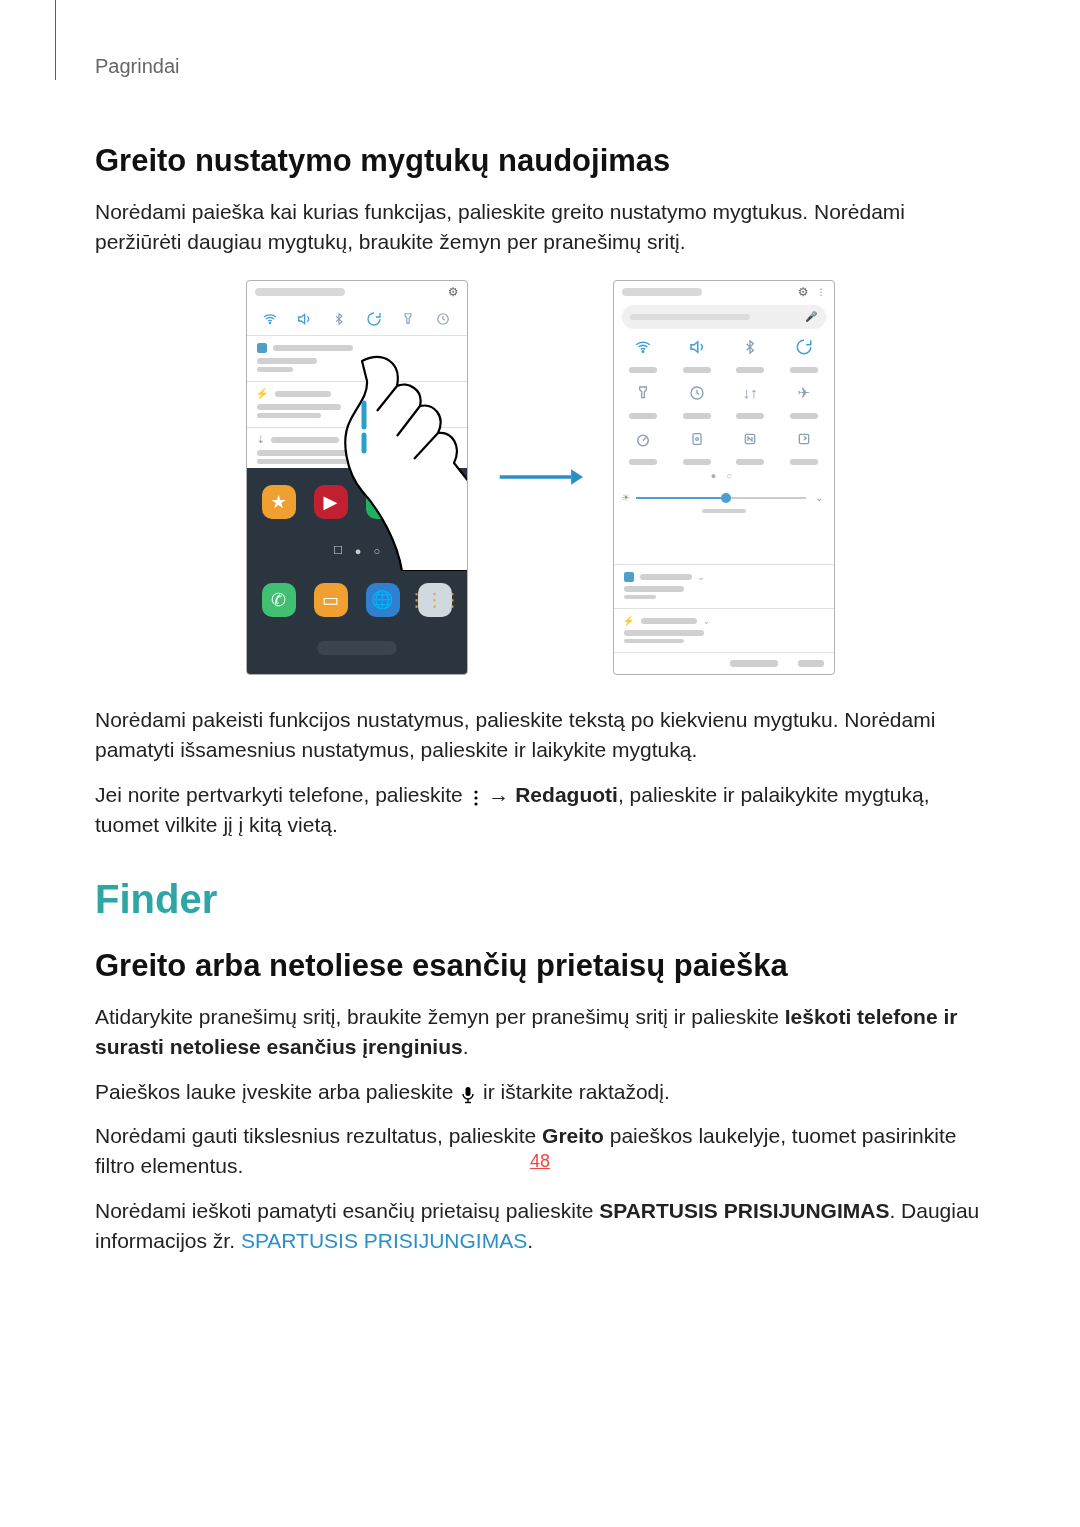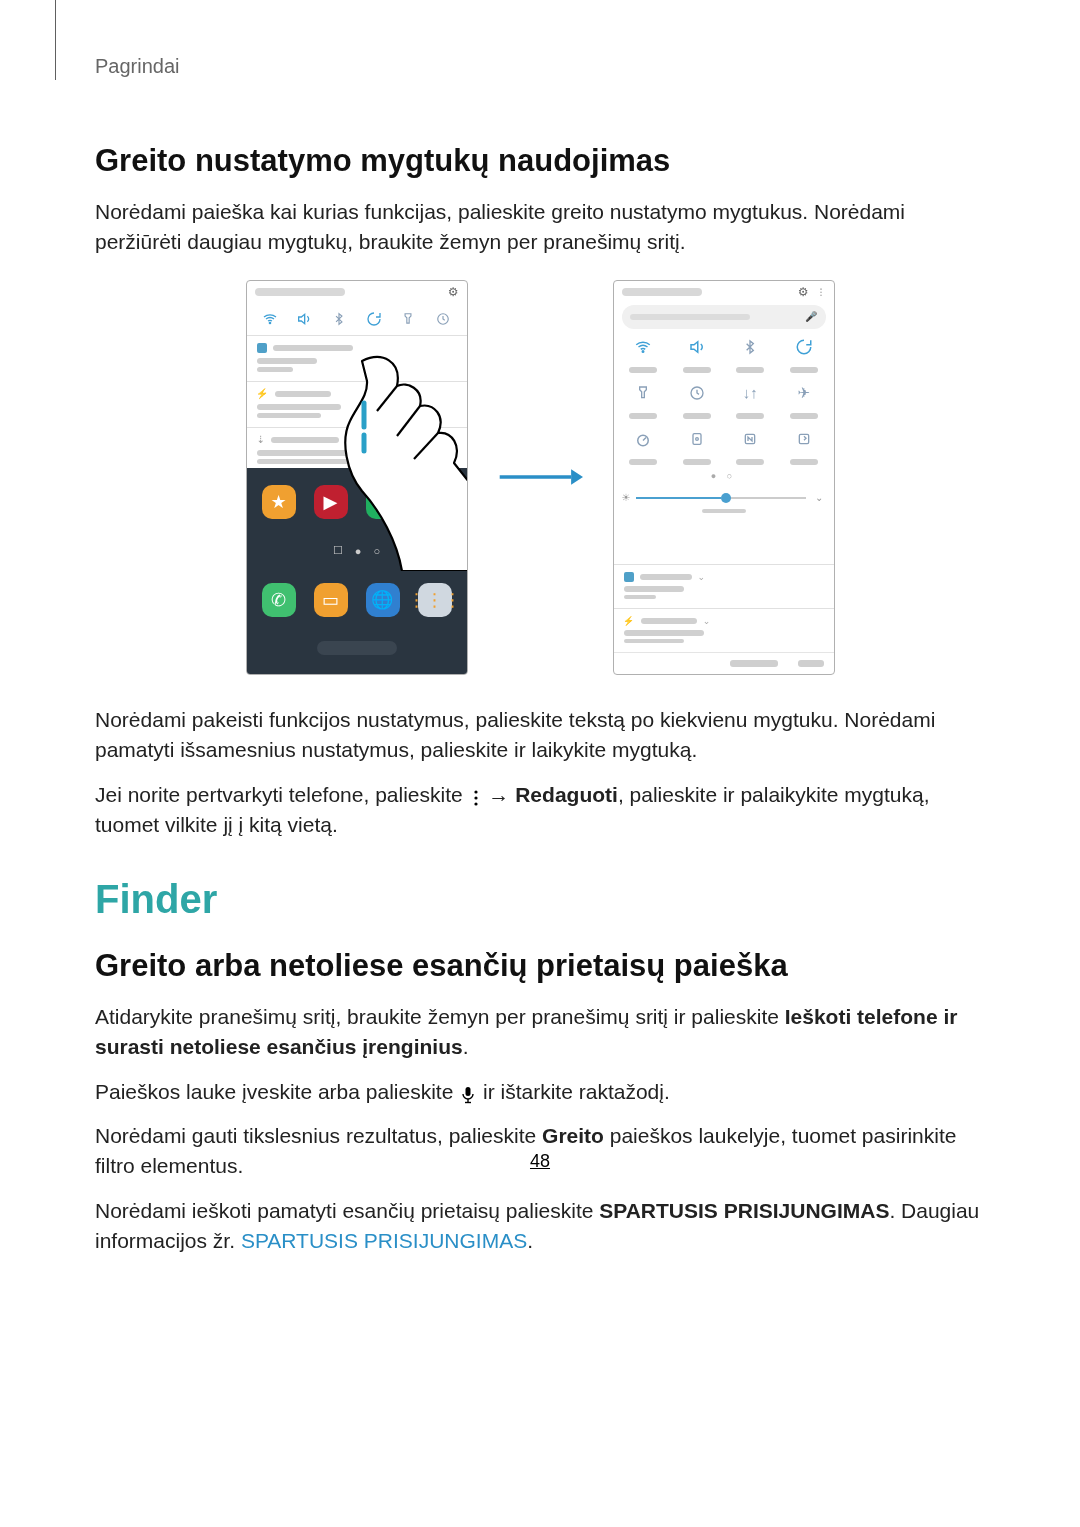--- a/index.html
+++ b/index.html
@@ -50,21 +50,21 @@
   .phone2 .footer { height:22px; border-top:1px solid #e5e5e5; display:flex; justify-content:flex-end; align-items:center; gap:20px; padding:0 10px; }
   .phone2 .footer div { height:7px; width:48px; background:#cfcfcf; border-radius:3px; }
   .phone2 .footer div.sm { width:26px; }
   .threedots { display:inline-block; vertical-align:middle; line-height:1; margin:0 2px; }
   .threedots svg { width:10px; height:18px; vertical-align:middle; }
   .micicon { display:inline-block; vertical-align:middle; line-height:1; margin:0 2px; }
   .micicon svg { width:14px; height:18px; vertical-align:middle; }
   h2.finder { font-size: 40px; font-weight: bold; color: #2ea6a6; margin: 36px 0 14px 0; }
   b { font-weight: bold; }
   a.link { color: #2a8fc7; text-decoration: none; }
-  .page-num { position:absolute; bottom: 44px; left:0; right:0; text-align:center; font-size: 18px; color:#000000;text-decoration:underline; }
+  .page-num { position:absolute; bottom: 44px; left:0; right:0; text-align:center; font-size: 18px; color:#ef4444;text-decoration:underline; }
 </style>
 </head>
 <body>
 
 <div class="page">
   <div class="left-margin-line"></div>
   <div class="header-label">Pagrindai</div>
 
   <h3 class="sec">Greito nustatymo mygtukų naudojimas</h3>
   <p class="body">Norėdami paieška kai kurias funkcijas, palieskite greito nustatymo mygtukus. Norėdami peržiūrėti daugiau mygtukų, braukite žemyn per pranešimų sritį.</p>

